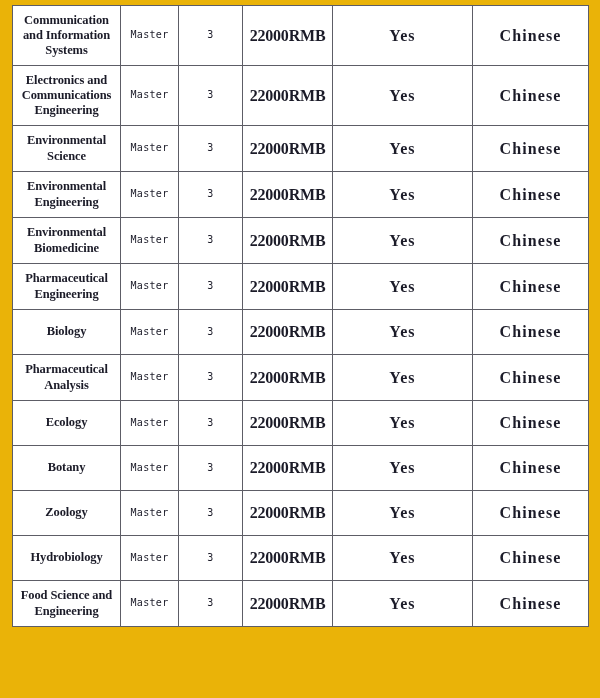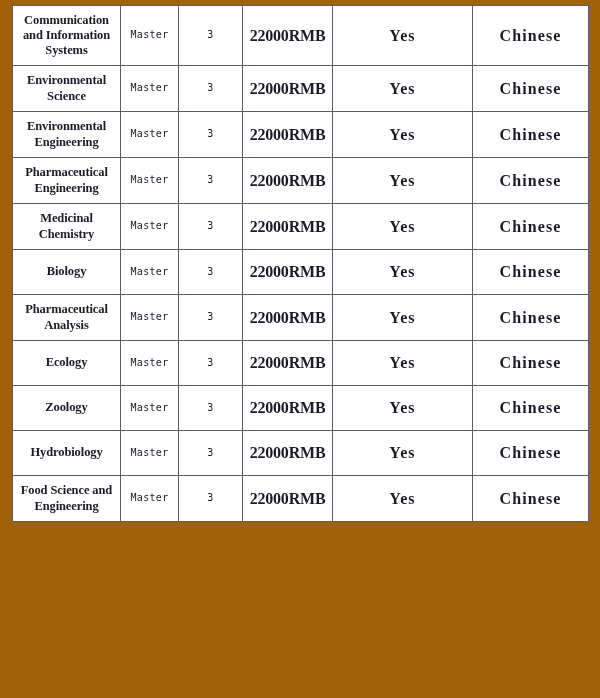--- a/index.html
+++ b/index.html
@@ -13,21 +13,21 @@
     height: 698px;
     overflow: hidden;
     font-family: "Liberation Serif", "DejaVu Serif", serif;
     color: #1b1b28;
   }
 
   #doc-page {
     position: relative;
     width: 600px;
     height: 698px;
-    background: #a16207;
+    background: #eab308;
   }
 
   #programs-table {
     position: absolute;
     left: 12px;
     top: 5px;
     width: 576px;
     border-collapse: collapse;
     table-layout: fixed;
     background: #ffffff;
@@ -95,70 +95,86 @@
     <tbody id="programs-table-body">
 
     <tr class="row-h3">
           <td class="cell-major">Communication and Information Systems</td>
           <td class="cell-degree">Master</td>
           <td class="cell-duration">3</td>
           <td class="cell-tuition">22000RMB</td>
           <td class="cell-scholarship">Yes</td>
           <td class="cell-language">Chinese</td>
         </tr>
+        <tr class="row-h3">
+          <td class="cell-major">Electronics and Communications Engineering</td>
+          <td class="cell-degree">Master</td>
+          <td class="cell-duration">3</td>
+          <td class="cell-tuition">22000RMB</td>
+          <td class="cell-scholarship">Yes</td>
+          <td class="cell-language">Chinese</td>
+        </tr>
         <tr class="row-h2">
           <td class="cell-major">Environmental Science</td>
           <td class="cell-degree">Master</td>
           <td class="cell-duration">3</td>
           <td class="cell-tuition">22000RMB</td>
           <td class="cell-scholarship">Yes</td>
           <td class="cell-language">Chinese</td>
         </tr>
         <tr class="row-h2">
           <td class="cell-major">Environmental Engineering</td>
           <td class="cell-degree">Master</td>
           <td class="cell-duration">3</td>
           <td class="cell-tuition">22000RMB</td>
           <td class="cell-scholarship">Yes</td>
           <td class="cell-language">Chinese</td>
         </tr>
         <tr class="row-h2">
+          <td class="cell-major">Environmental Biomedicine</td>
+          <td class="cell-degree">Master</td>
+          <td class="cell-duration">3</td>
+          <td class="cell-tuition">22000RMB</td>
+          <td class="cell-scholarship">Yes</td>
+          <td class="cell-language">Chinese</td>
+        </tr>
+        <tr class="row-h2">
           <td class="cell-major">Pharmaceutical Engineering</td>
           <td class="cell-degree">Master</td>
           <td class="cell-duration">3</td>
           <td class="cell-tuition">22000RMB</td>
           <td class="cell-scholarship">Yes</td>
           <td class="cell-language">Chinese</td>
         </tr>
-        <tr class="row-h2">
-          <td class="cell-major">Medicinal Chemistry</td>
-          <td class="cell-degree">Master</td>
-          <td class="cell-duration">3</td>
-          <td class="cell-tuition">22000RMB</td>
-          <td class="cell-scholarship">Yes</td>
-          <td class="cell-language">Chinese</td>
-        </tr>
         <tr class="row-h1">
           <td class="cell-major">Biology</td>
           <td class="cell-degree">Master</td>
           <td class="cell-duration">3</td>
           <td class="cell-tuition">22000RMB</td>
           <td class="cell-scholarship">Yes</td>
           <td class="cell-language">Chinese</td>
         </tr>
         <tr class="row-h2">
           <td class="cell-major">Pharmaceutical Analysis</td>
           <td class="cell-degree">Master</td>
           <td class="cell-duration">3</td>
           <td class="cell-tuition">22000RMB</td>
           <td class="cell-scholarship">Yes</td>
           <td class="cell-language">Chinese</td>
         </tr>
         <tr class="row-h1">
           <td class="cell-major">Ecology</td>
+          <td class="cell-degree">Master</td>
+          <td class="cell-duration">3</td>
+          <td class="cell-tuition">22000RMB</td>
+          <td class="cell-scholarship">Yes</td>
+          <td class="cell-language">Chinese</td>
+        </tr>
+        <tr class="row-h1">
+          <td class="cell-major">Botany</td>
           <td class="cell-degree">Master</td>
           <td class="cell-duration">3</td>
           <td class="cell-tuition">22000RMB</td>
           <td class="cell-scholarship">Yes</td>
           <td class="cell-language">Chinese</td>
         </tr>
         <tr class="row-h1">
           <td class="cell-major">Zoology</td>
           <td class="cell-degree">Master</td>
           <td class="cell-duration">3</td>

